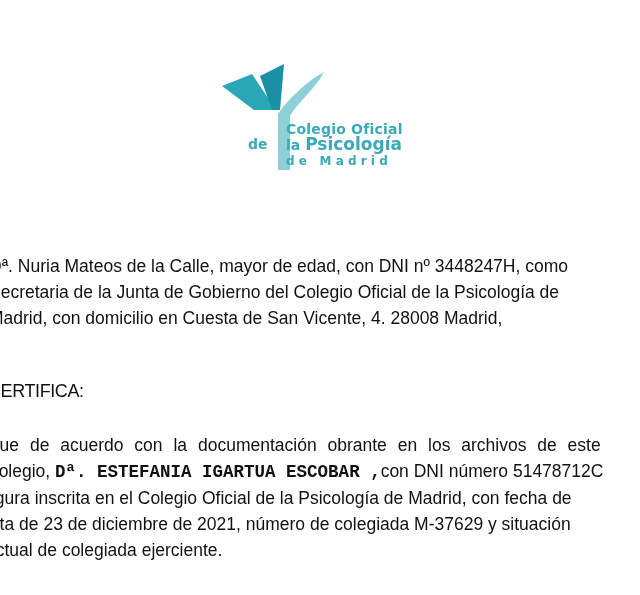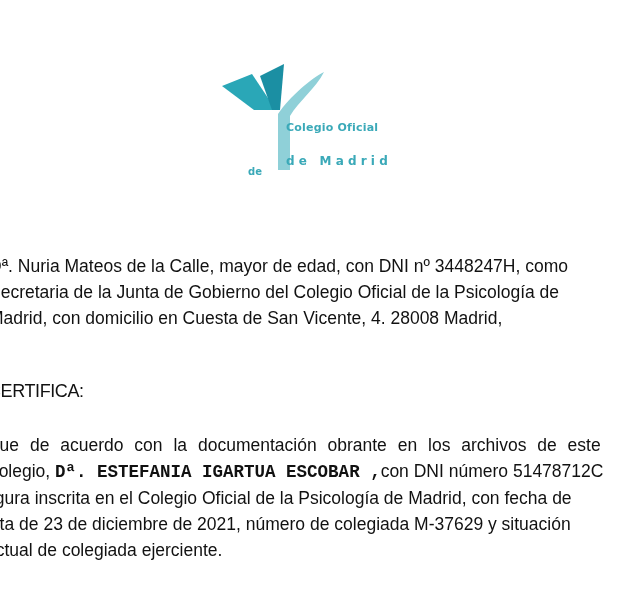--- a/index.html
+++ b/index.html
@@ -8,22 +8,22 @@
     position:relative; font-family:"Liberation Sans", sans-serif; color:#111;
   }
   .logo {
     position:absolute; left:220px; top:58px; width:190px; height:120px;
   }
   .logo svg { position:absolute; left:0; top:0; }
   .logo-text {
     position:absolute; font-family:"DejaVu Sans", sans-serif; font-weight:bold;
     color:#3aa9b8; white-space:nowrap;
   }
-  .lt1 { left:66px; top:63px; font-size:11px; letter-spacing:0.2px; }
-  .lt-de { left:28px; top:78px; font-size:10px;margin-top:30px; }
+  .lt1 { left:66px; top:63px; font-size:14px; letter-spacing:0.2px; }
+  .lt-de { left:28px; top:78px; font-size:14px; }
   .lt2 { left:66px; top:76px; font-size:17px; }
   .lt2 .small { font-size:14px; }
   .lt3 { left:66px; top:96px; font-size:12px; letter-spacing:4.2px; }
   .para {
     position:absolute; font-size:17.5px; white-space:nowrap; line-height:26px;
   }
   .p1 { left:-11px; top:253px; }
   .heading {
     position:absolute; left:-12px; top:381px; font-size:18px; font-weight:normal;
     letter-spacing:-0.4px;
@@ -37,20 +37,21 @@
 <body>
 
 <div class="logo">
   <svg width="190" height="120" viewBox="0 0 190 120">
     <polygon points="2,28 32,16 56,52 34,52" fill="#2aa7b7"></polygon>
     <polygon points="40,18 64,6 60,52 52,52" fill="#1b8fa3"></polygon>
     <path d="M58,56 C70,38 92,20 104,14 C96,30 78,44 70,58 L70,112 L58,112 Z" fill="#8fd0d8"></path>
   </svg>
   <div class="logo-text lt1">Colegio Oficial</div>
   <div class="logo-text lt-de">de</div>
+  <div class="logo-text lt2"><span class="small">la </span><span>Psicología</span></div>
   <div class="logo-text lt3">de Madrid</div>
 </div>
 
 <div class="para p1">
   <span class="line">Dª. Nuria Mateos de la Calle, mayor de edad, con DNI nº 3448247H, como</span>
   <span class="line">Secretaria de la Junta de Gobierno del Colegio Oficial de la Psicología de</span>
   <span class="line">Madrid, con domicilio en Cuesta de San Vicente, 4. 28008 Madrid,</span>
 </div>
 
 <div class="heading">CERTIFICA:</div>

